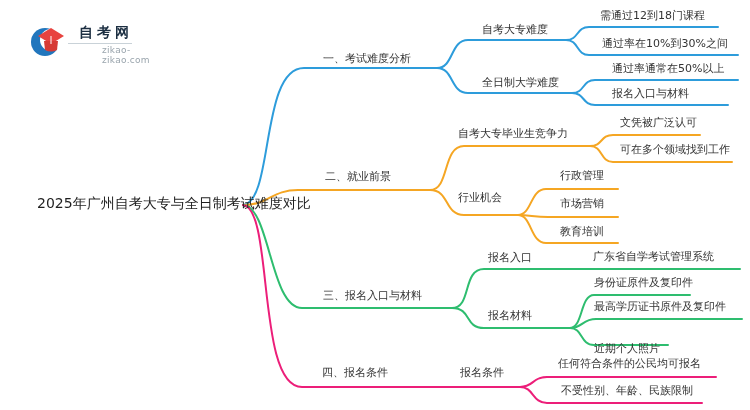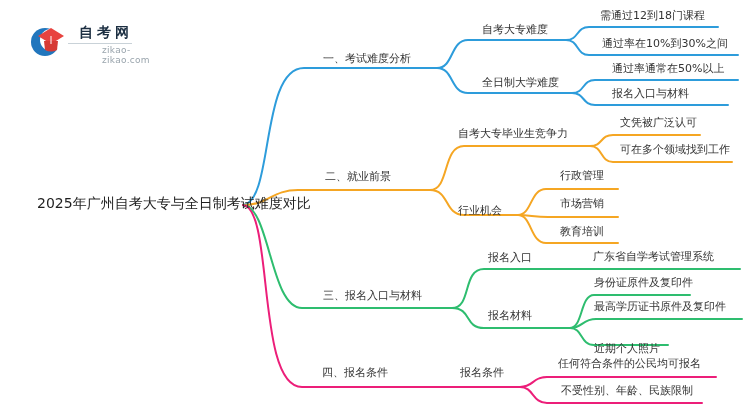--- a/index.html
+++ b/index.html
@@ -80,21 +80,21 @@
   <div class="node" style="left:600px;top:9px;">需通过12到18门课程</div>
   <div class="node" style="left:602px;top:37px;">通过率在10%到30%之间</div>
   <div class="node" style="left:482px;top:76px;">全日制大学难度</div>
   <div class="node" style="left:612px;top:62px;">通过率通常在50%以上</div>
   <div class="node" style="left:612px;top:87px;">报名入口与材料</div>
 
   <div class="node" style="left:325px;top:170px;">二、就业前景</div>
   <div class="node" style="left:458px;top:127px;">自考大专毕业生竞争力</div>
   <div class="node" style="left:620px;top:116px;">文凭被广泛认可</div>
   <div class="node" style="left:620px;top:143px;">可在多个领域找到工作</div>
-  <div class="node" style="left:458px;top:204px;">行业机会</div>
+  <div class="node" style="left:458px;top:192px;font-family:Liberation Mono, monospace;">行业机会</div>
   <div class="node" style="left:560px;top:169px;">行政管理</div>
   <div class="node" style="left:560px;top:197px;">市场营销</div>
   <div class="node" style="left:560px;top:225px;">教育培训</div>
 
   <div class="node" style="left:323px;top:289px;">三、报名入口与材料</div>
   <div class="node" style="left:488px;top:251px;">报名入口</div>
   <div class="node" style="left:593px;top:250px;">广东省自学考试管理系统</div>
   <div class="node" style="left:488px;top:309px;">报名材料</div>
   <div class="node" style="left:594px;top:276px;">身份证原件及复印件</div>
   <div class="node" style="left:594px;top:300px;">最高学历证书原件及复印件</div>

